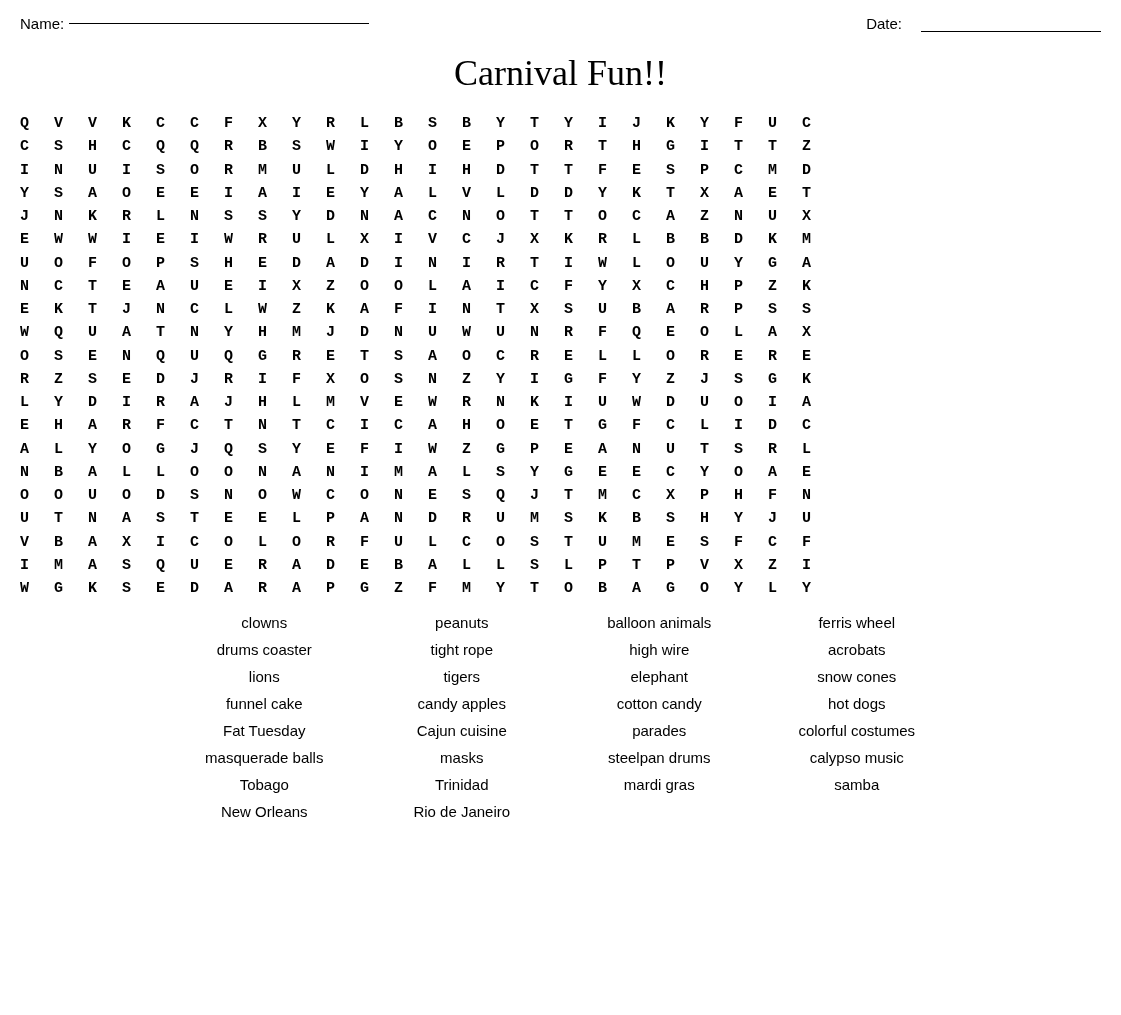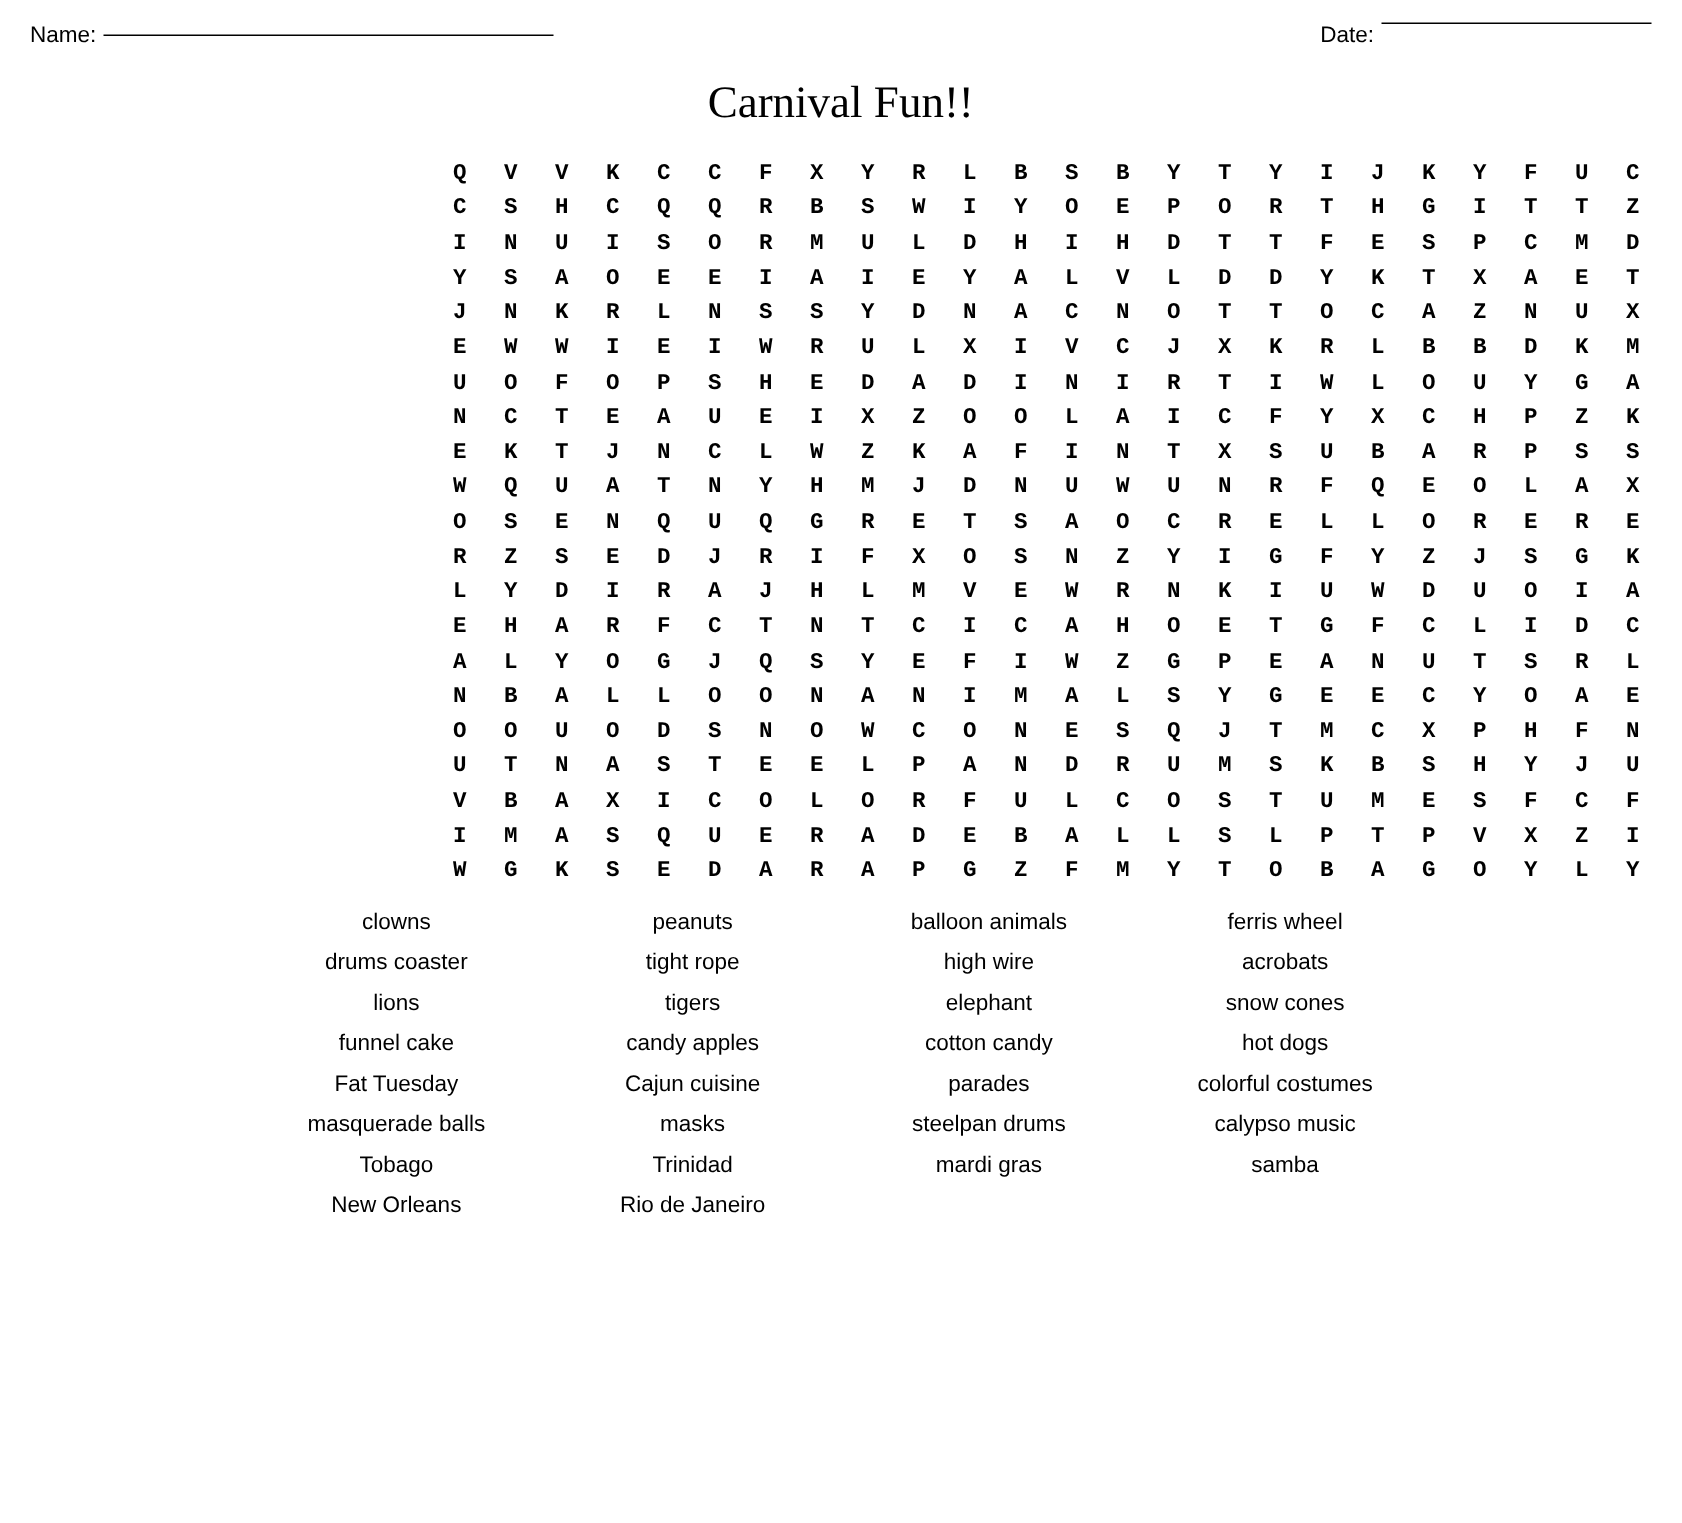--- a/index.html
+++ b/index.html
@@ -13,32 +13,32 @@
     }
     .header {
       display: flex;
       justify-content: space-between;
       align-items: center;
       padding: 5px 0 10px 0;
       font-size: 15px;
     }
     .header-name { display: flex; align-items: center; gap: 5px; }
     .header-line { border-bottom: 1px solid black; width: 300px; display: inline-block; }
-    .header-date { display: flex; align-items: flex-start; gap: 5px; }
+    .header-date { display: flex; align-items: flex-end; gap: 19px; }
     .header-date-line { border-bottom: 1px solid black; width: 180px; display: inline-block; }
     .title {
       text-align: center;
-      font-size: 30px;
+      font-size: 36px;
       font-weight: normal;
       margin: 10px 0 18px 0;
       font-family: Georgia, serif;
     }
     .grid-container {
       display: flex;
-      justify-content: flex-end;
+      justify-content: flex-start;
       margin-bottom: 6px;
     }
     .grid {
       font-size: 15px;
       line-height: 1.55;
       letter-spacing: 8px;
       font-family: 'Courier New', monospace;
       font-weight: bold;
       text-align: center;
     }

